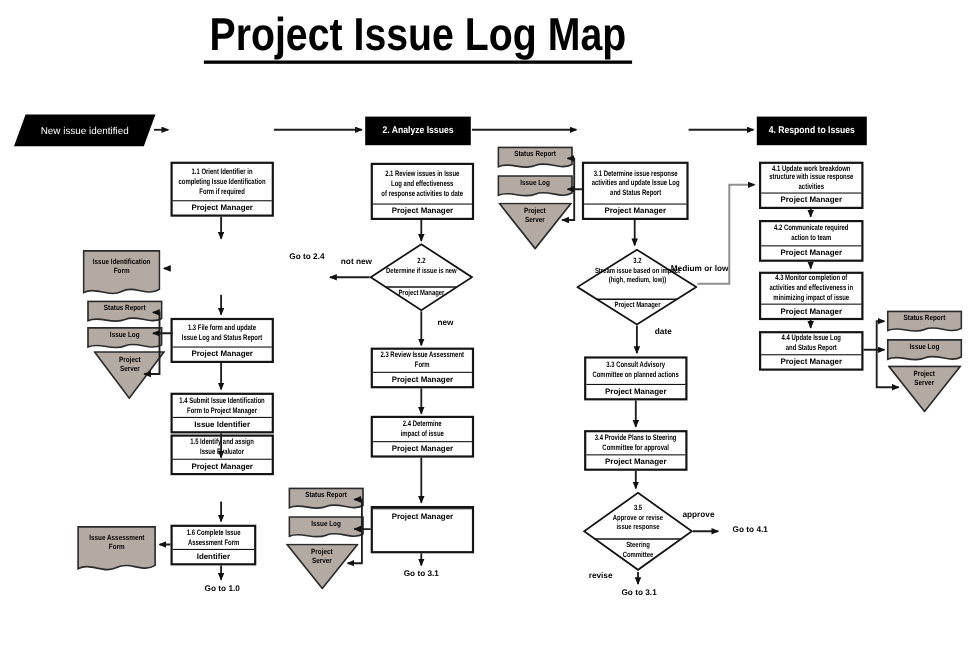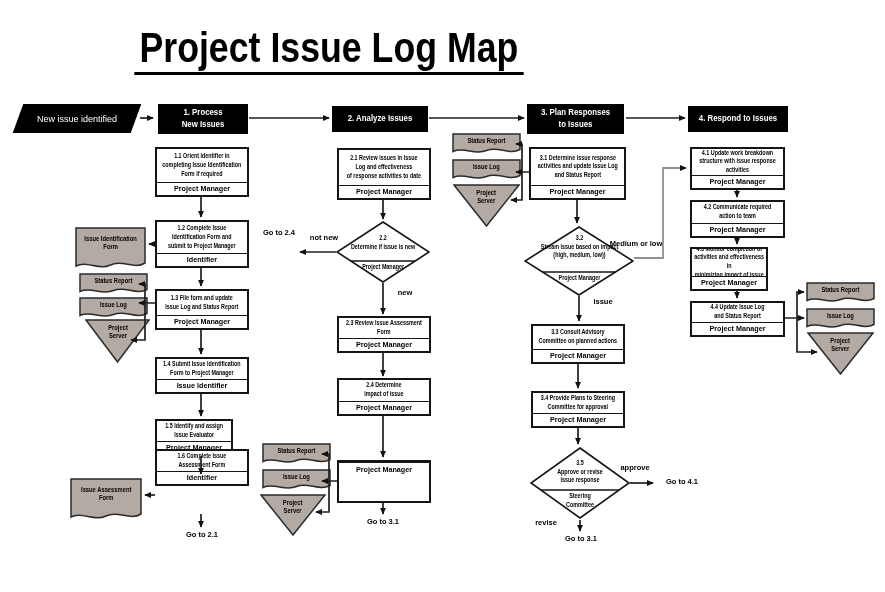--- a/index.html
+++ b/index.html
@@ -1,18 +1,18 @@
 <!DOCTYPE html>
 <html><head>
 <meta charset="utf-8">
 <style>
   html,body{margin:0;padding:0;background:#fff;}
   .stage{position:relative;width:885px;height:592px;background:#ffffff;
          font-family:"Liberation Sans",sans-serif;overflow:hidden;}
-  .title{position:absolute;left:100px;top:25px;width:560px;text-decoration:underline;}
+  .title{position:absolute;left:100px;top:8px;width:560px;text-align:center;text-decoration:underline;}
   .title span{display:inline-block;font-size:42px;font-weight:bold;color:#000;
               transform:scaleX(.85);transform-origin:center;
               border-bottom:3px solid #000;padding:0 6px 1px 6px;line-height:1.1;}
   .hdr{position:absolute;background:#000;color:#fff;display:flex;align-items:center;justify-content:center;}
   .hdr .hi{white-space:pre-line;text-align:center;font-weight:bold;font-size:8.8px;line-height:1.35;
            width:112%;transform:scaleX(.89);transform-origin:center;}
   .para{position:absolute;left:18px;top:104px;width:118px;height:29px;}
   .para .bg{position:absolute;inset:0;background:#000;transform:skewX(-20deg);}
   .para .pl{position:absolute;inset:0;display:flex;align-items:center;justify-content:center;
             color:#fff;font-weight:normal;font-size:9px;}
@@ -41,73 +41,57 @@
 
   <div class="title">
     <span>Project Issue Log Map</span>
   </div>
 
   <div class="para">
     <div class="bg"></div>
     <div class="pl">New issue identified</div>
   </div>
 
-  <div class="hdr" style="left:158px;top:104px;width:90px;height:30px">
-    <div class="hi">1.  Process
-New Issues</div>
-    </div>
   <div class="hdr" style="left:332px;top:106px;width:96px;height:26px">
     <div class="hi">2. Analyze Issues</div>
-    </div>
-  <div class="hdr" style="left:527px;top:104px;width:97px;height:30px">
-    <div class="hi">3. Plan Responses
-to Issues</div>
     </div>
   <div class="hdr" style="left:688px;top:106px;width:100px;height:26px">
     <div class="hi">4. Respond to Issues</div>
     </div>
 
   <div class="task" style="left:155px;top:147px;width:94px;height:50px">
     <div class="tt">
         <div class="ti">1.1 Orient Identifier in
 completing Issue Identification
 Form if required</div>
       </div>
     <div class="tr">Project Manager</div>
     </div>
-  <div class="task" style="left:155px;top:220px;width:94px;height:48px">
-    <div class="tt">
-        <div class="ti">1.2 Complete Issue
-Identification Form and
-submit to Project Manager</div>
-      </div>
-    <div class="tr">Identifier</div>
-    </div>
   <div class="task" style="left:155px;top:289px;width:94px;height:41px">
     <div class="tt">
         <div class="ti">1.3 File form and update
 Issue Log and Status Report</div>
       </div>
     <div class="tr">Project Manager</div>
     </div>
   <div class="task" style="left:155px;top:357px;width:94px;height:37px">
     <div class="tt">
         <div class="ti">1.4 Submit Issue Identification
 Form to Project Manager</div>
       </div>
     <div class="tr">Issue Identifier</div>
     </div>
-  <div class="task" style="left:155px;top:419px;width:78px;height:37px">
+  <div class="task" style="left:155px;top:395px;width:94px;height:37px">
     <div class="tt">
         <div class="ti">1.5 Identify and assign
 Issue Evaluator</div>
       </div>
     <div class="tr">Project Manager</div>
     </div>
-  <div class="task" style="left:155px;top:449px;width:94px;height:37px">
+  <div class="task" style="left:155px;top:477px;width:78px;height:37px">
     <div class="tt">
         <div class="ti">1.6 Complete Issue
 Assessment Form</div>
       </div>
     <div class="tr">Identifier</div>
     </div>
 
   <div class="task" style="left:337px;top:148px;width:94px;height:52px">
     <div class="tt">
         <div class="ti">2.1 Review issues in Issue
@@ -165,21 +149,21 @@
       </div>
     <div class="tr">Project Manager</div>
     </div>
   <div class="task" style="left:690px;top:200px;width:95px;height:38px">
     <div class="tt">
         <div class="ti">4.2 Communicate required
 action to team</div>
       </div>
     <div class="tr">Project Manager</div>
     </div>
-  <div class="task" style="left:690px;top:247px;width:78px;height:44px">
+  <div class="task" style="left:690px;top:247px;width:95px;height:44px">
     <div class="tt">
         <div class="ti">4.3 Monitor completion of
 activities and effectiveness in
 minimizing impact of issue</div>
       </div>
     <div class="tr">Project Manager</div>
     </div>
   <div class="task" style="left:690px;top:301px;width:95px;height:36px">
     <div class="tt">
         <div class="ti">4.4 Update Issue Log
@@ -309,24 +293,24 @@
     <svg viewBox="0 0 67 43">
         <polygon points="1,1 66,1 33.5,42" fill="#b3aaa4" stroke="#2b2b2b" stroke-width="1.5"></polygon>
       </svg>
     <div class="dl" style="top:5px">Project
 Server</div>
     </div>
 
   <div class="lbl" style="left:303px;top:233px;width:42px">not new</div>
   <div class="lbl" style="left:256px;top:228px;width:46px">Go to 2.4</div>
   <div class="lbl" style="left:388px;top:288px;width:34px">new</div>
-  <div class="lbl" style="left:178px;top:530px;width:48px">Go to 2.1</div>
+  <div class="lbl" style="left:178px;top:530px;width:48px">Go to 1.0</div>
   <div class="lbl" style="left:359px;top:517px;width:48px">Go to 3.1</div>
   <div class="lbl" style="left:597px;top:239px;width:78px">Medium or low</div>
-  <div class="lbl" style="left:586px;top:297px;width:34px">issue</div>
+  <div class="lbl" style="left:586px;top:297px;width:34px">date</div>
   <div class="lbl" style="left:612px;top:463px;width:46px">approve</div>
   <div class="lbl" style="left:658px;top:477px;width:48px">Go to 4.1</div>
   <div class="lbl" style="left:527px;top:518px;width:38px">revise</div>
   <div class="lbl" style="left:556px;top:534px;width:50px">Go to 3.1</div>
 
   <svg class="wires" width="885" height="592">
     <defs>
       <marker id="ah" markerUnits="userSpaceOnUse" markerWidth="8" markerHeight="8" refX="6.2" refY="3" orient="auto">
         <path d="M0,0 L7,3 L0,6 Z" fill="#111"></path>
       </marker>

